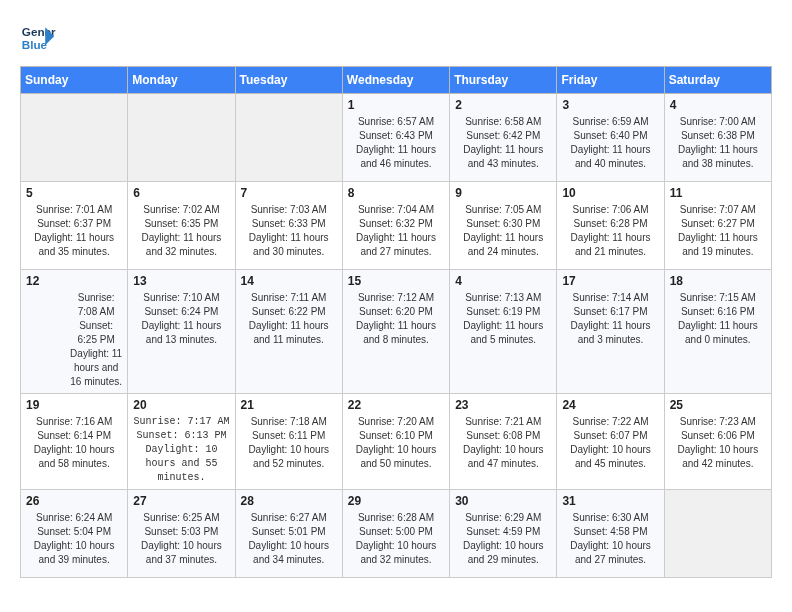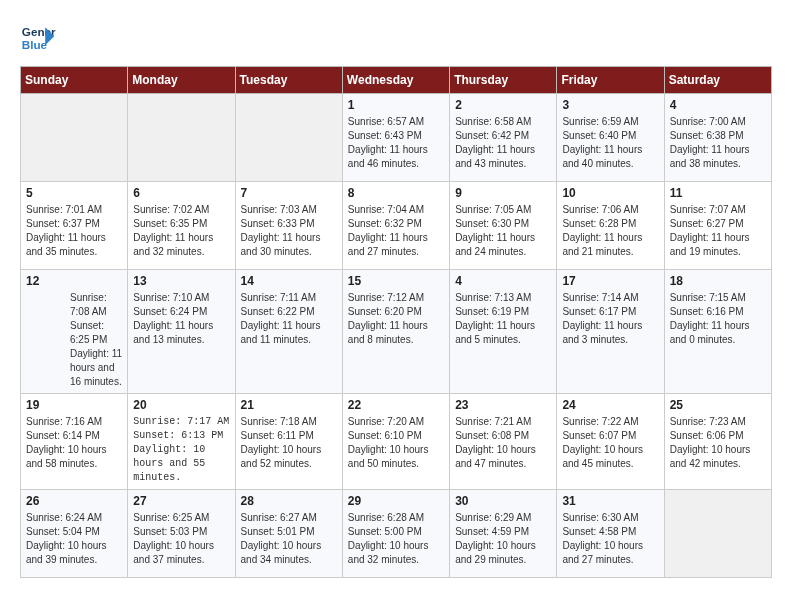--- a/index.html
+++ b/index.html
@@ -36,21 +36,21 @@
     .location-title {
       font-size: 14px;
       color: #333;
     }
     table {
       width: 100%;
       border-collapse: collapse;
       table-layout: fixed;
     }
     thead tr {
-      background-color: #7f1d1d;
+      background-color: #3b82f6;
       color: #fff;
     }
     thead th {
       padding: 6px 4px;
       font-size: 12px;
       font-weight: bold;
       text-align: left;
       border: 1px solid #bbb;
     }
     tbody tr {
@@ -71,20 +71,21 @@
       font-size: 12px;
       font-weight: bold;
       color: #222;
       display: block;
       margin-bottom: 3px;
     }
     .day-info {
       font-size: 10px;
       line-height: 1.4;
       color: #333;
+      text-align: center;
     }
     .empty-cell {
       background: #f0f0f0 !important;
     }
   </style>
 </head>
 <body>
 
 <div class="header">
   <div class="logo">

